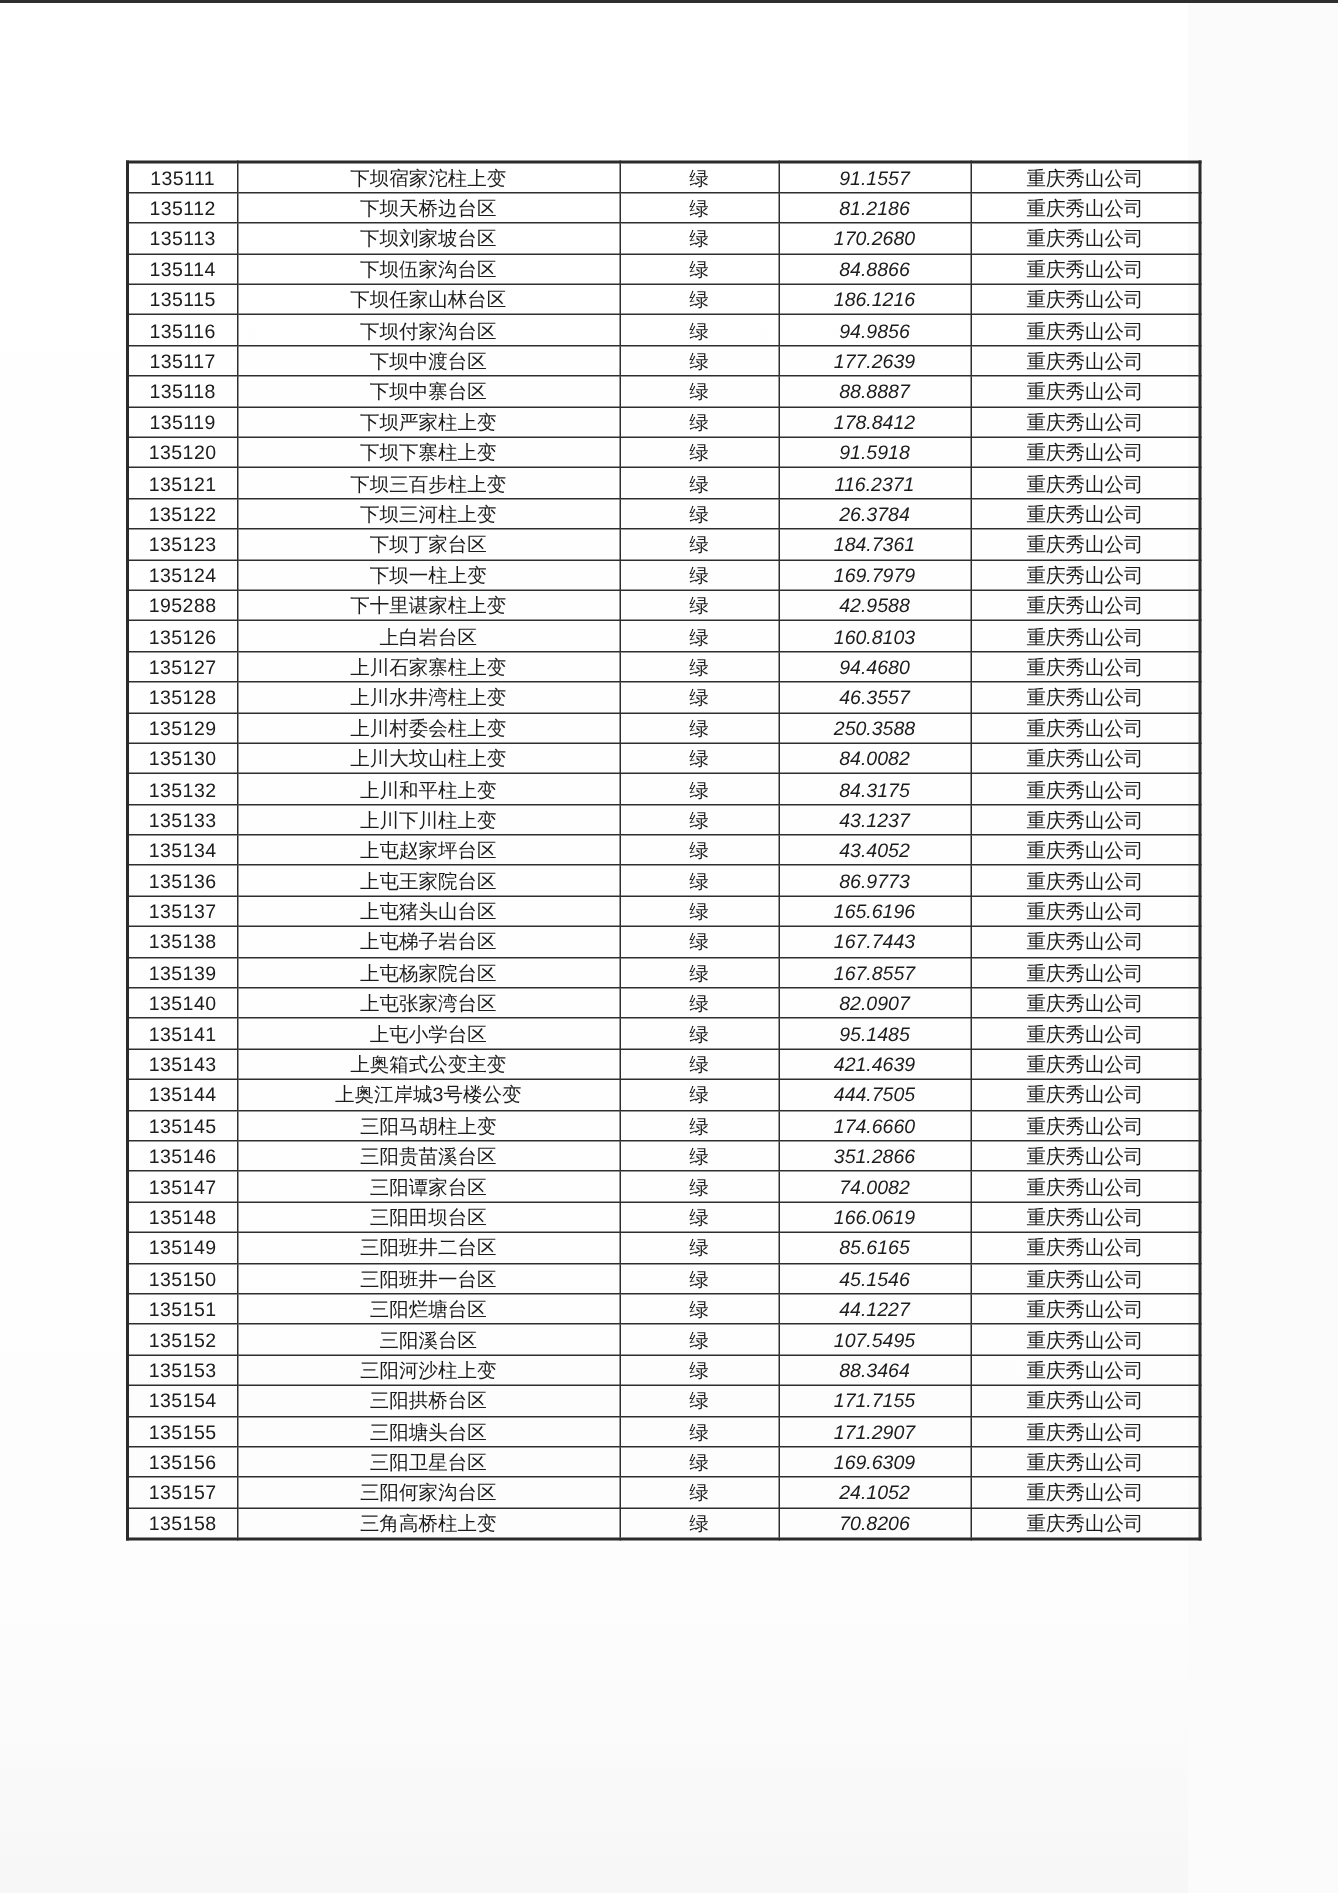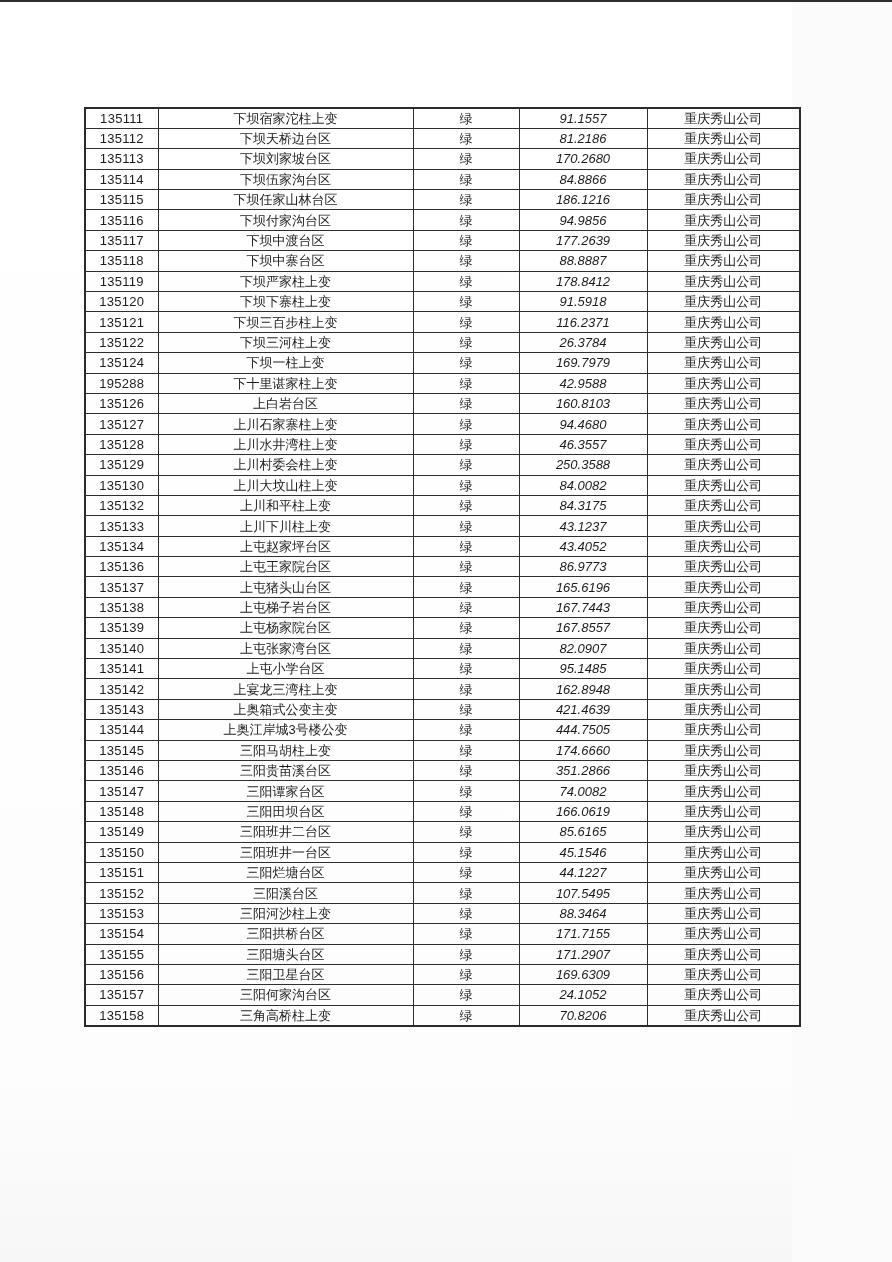--- a/index.html
+++ b/index.html
@@ -153,20 +153,27 @@
           </tr>
 
           <tr>
             <td class="col-id">135122</td>
             <td class="col-name">下坝三河柱上变</td>
             <td class="col-status">绿</td>
             <td class="col-value">26.3784</td>
             <td class="col-company">重庆秀山公司</td>
           </tr>
 
+          <tr>
+            <td class="col-id">135123</td>
+            <td class="col-name">下坝丁家台区</td>
+            <td class="col-status">绿</td>
+            <td class="col-value">184.7361</td>
+            <td class="col-company">重庆秀山公司</td>
+          </tr>
 
           <tr>
             <td class="col-id">135124</td>
             <td class="col-name">下坝一柱上变</td>
             <td class="col-status">绿</td>
             <td class="col-value">169.7979</td>
             <td class="col-company">重庆秀山公司</td>
           </tr>
 
           <tr>
@@ -284,27 +291,20 @@
           </tr>
 
           <tr>
             <td class="col-id">135141</td>
             <td class="col-name">上屯小学台区</td>
             <td class="col-status">绿</td>
             <td class="col-value">95.1485</td>
             <td class="col-company">重庆秀山公司</td>
           </tr>
 
-          <tr>
-            <td class="col-id">135142</td>
-            <td class="col-name">上宴龙三湾柱上变</td>
-            <td class="col-status">绿</td>
-            <td class="col-value">162.8948</td>
-            <td class="col-company">重庆秀山公司</td>
-          </tr>
 
           <tr>
             <td class="col-id">135143</td>
             <td class="col-name">上奥箱式公变主变</td>
             <td class="col-status">绿</td>
             <td class="col-value">421.4639</td>
             <td class="col-company">重庆秀山公司</td>
           </tr>
 
           <tr>

